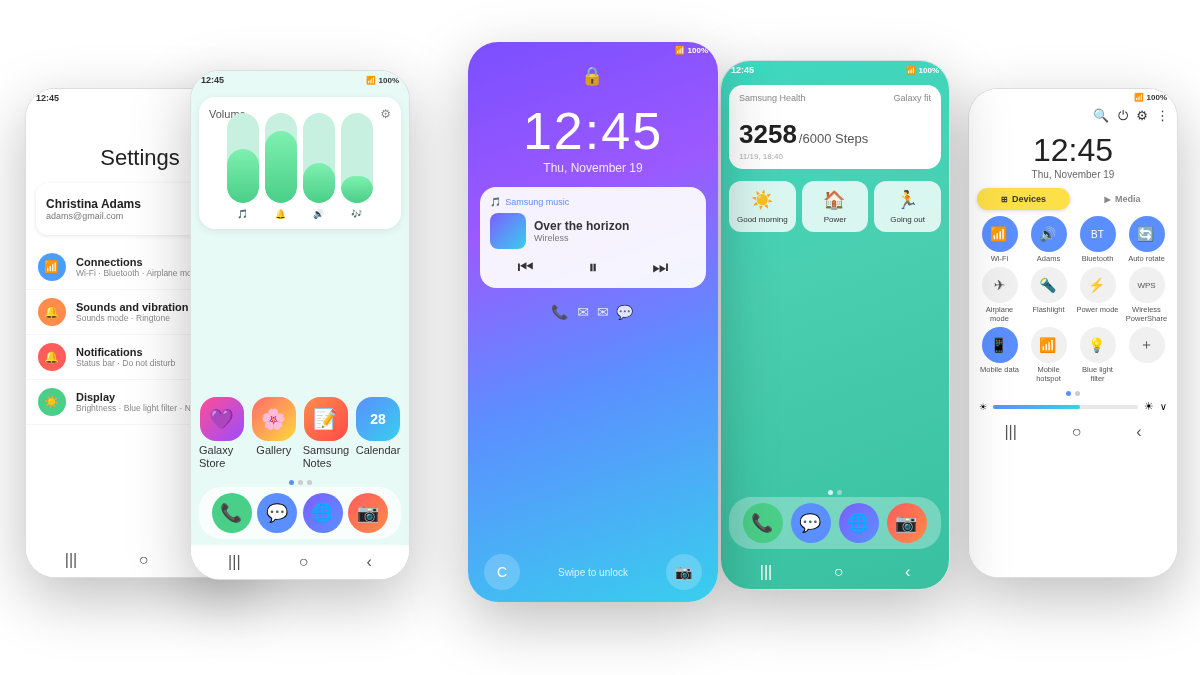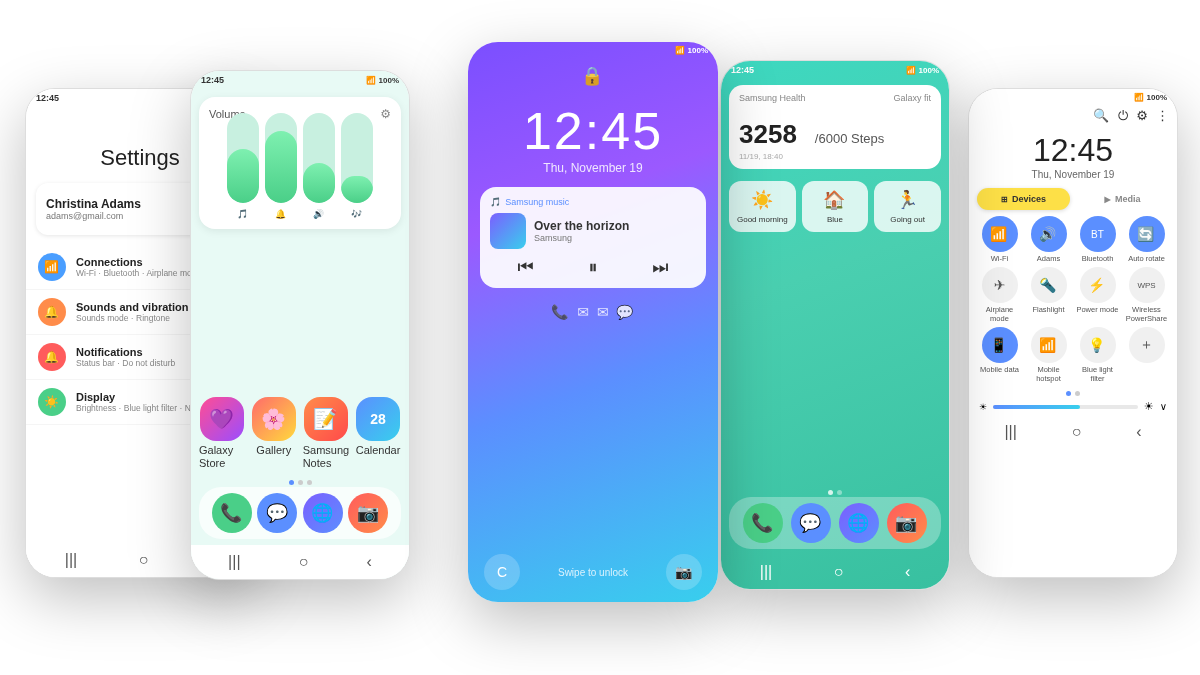--- a/index.html
+++ b/index.html
@@ -392,21 +392,21 @@
       font-size: 9px;
       color: #888;
       margin-bottom: 16px;
     }
     .health-steps {
       font-size: 26px;
       font-weight: 700;
       color: #222;
       display: flex;
       align-items: baseline;
-      gap: 18px;
+      gap: 2px;
     }
     .health-steps-total { font-size: 13px; font-weight: 400; color: #555; }
     .health-time { font-size: 8px; color: #aaa; margin-top: 2px; }
     .quick-grid {
       display: grid;
       grid-template-columns: repeat(3, 1fr);
       gap: 6px;
       margin: 6px 8px;
     }
     .quick-btn {
@@ -672,21 +672,21 @@
         <div class="lock-date">Thu, November 19</div>
         <div class="lock-music-card">
           <div class="music-app-name">
             <span>🎵</span>
             <span>Samsung music</span>
           </div>
           <div class="music-info">
             <div class="music-art"></div>
             <div>
               <div class="music-track">Over the horizon</div>
-              <div class="music-artist">Samsung</div>
+              <div class="music-artist">Wireless</div>
             </div>
           </div>
           <div class="music-controls">
             <span>⏮</span>
             <span>⏸</span>
             <span>⏭</span>
           </div>
         </div>
         <div class="lock-notif-icons">
           <span>📞</span>
@@ -719,21 +719,21 @@
           </div>
           <div class="health-time">11/19, 18:40</div>
         </div>
         <div class="quick-grid">
           <div class="quick-btn">
             <span class="quick-btn-icon">☀️</span>
             <span>Good morning</span>
           </div>
           <div class="quick-btn">
             <span class="quick-btn-icon">🏠</span>
-            <span>Blue</span>
+            <span>Power</span>
           </div>
           <div class="quick-btn">
             <span class="quick-btn-icon">🏃</span>
             <span>Going out</span>
           </div>
         </div>
         <div style="flex:1;"></div>
         <div class="dots-row">
           <div class="dot dot-active" style="background:rgba(255,255,255,0.8);"></div>
           <div class="dot" style="background:rgba(255,255,255,0.4);"></div>

